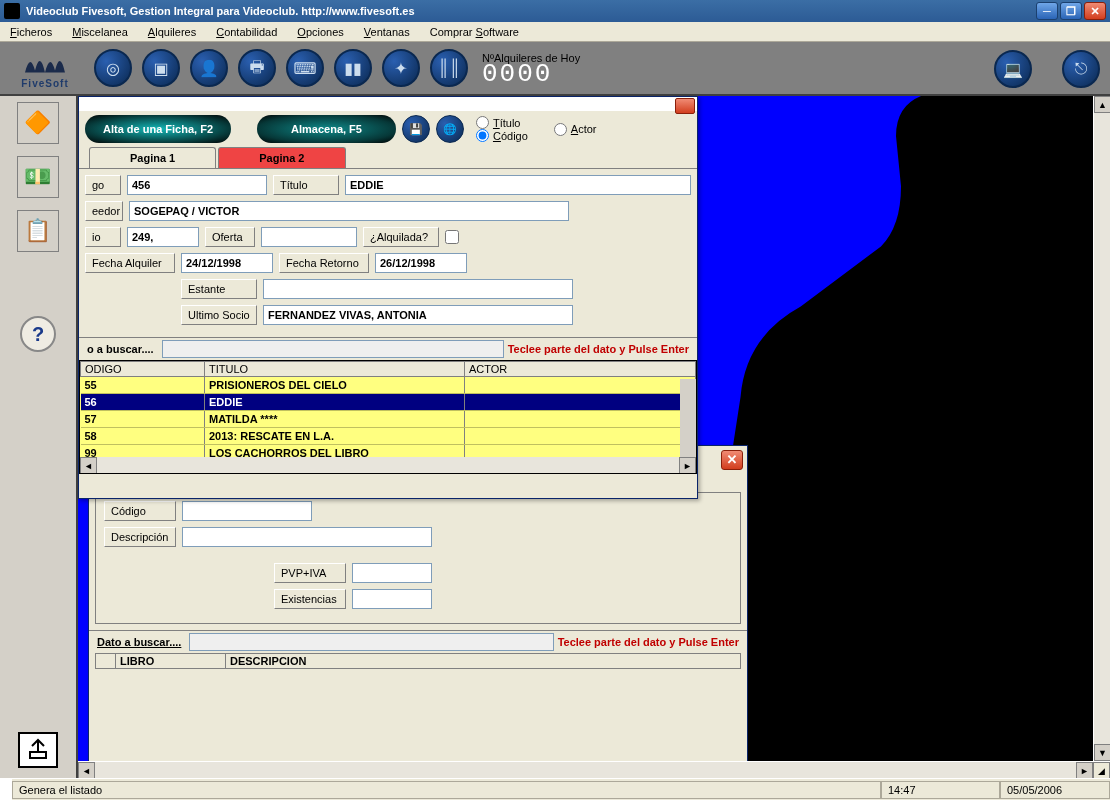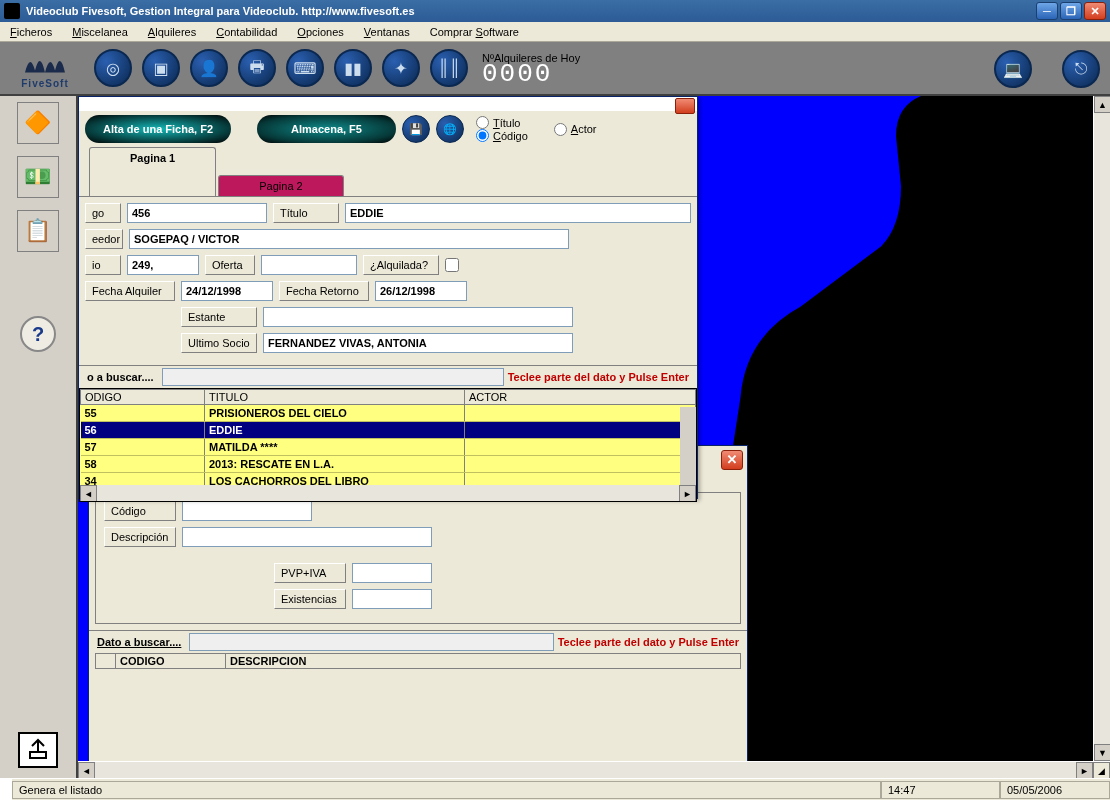--- a/index.html
+++ b/index.html
@@ -63,21 +63,21 @@
 .panelrow { display:flex; align-items:center; gap:6px; padding:4px 6px; }
 .pillbtn { height:28px; padding:0 18px; border-radius:14px; background: radial-gradient(ellipse at center, #0f8a8a 0%, #063838 70%, #000 100%); color:#fff; font-weight:bold; border:none; cursor:pointer; display:flex; align-items:center; }
 .smallround { width:28px; height:28px; border-radius:50%; background: radial-gradient(circle at 30% 30%, #2a5fb0, #0a2850); border:1px solid #0a2850; display:flex; align-items:center; justify-content:center; color:#cde; cursor:pointer; }
 .radiogroup { display:flex; flex-direction:column; gap:0; margin-left:6px; }
 .radioitem { display:flex; align-items:center; gap:4px; }
 .radioitem input { margin:0; }
 .radioitem label span.u { text-decoration: underline; }
 
 .tabs { display:flex; border-bottom:1px solid #808080; padding-left:10px; }
 .tab { padding:4px 40px; border:1px solid #808080; border-bottom:none; background:#ece9d8; margin-right:2px; border-radius:3px 3px 0 0; cursor:pointer; font-weight:bold; }
-.tab.inactive { background:#be185d; font-weight:normal;margin-top:28px; }
+.tab.inactive { background:#ef4444; font-weight:bold; }
 
 .formarea { padding:6px; }
 .frow { display:flex; align-items:center; gap:6px; margin-bottom:6px; }
 .flabel { background:#ece9d8; border:1px solid #808080; border-top-color:#fff; border-left-color:#fff; padding:2px 6px; height:20px; display:flex; align-items:center; }
 .finput { background:#fff; border:1px solid #7f9db9; height:20px; padding:1px 4px; font-weight:bold; }
 .fcheck { width:14px; height:14px; }
 
 .searchbar { display:flex; align-items:center; border-top:1px solid #808080; padding:2px 4px; font-weight:bold; }
 .searchbar .sblabel { padding:2px 4px; }
 .searchbar input { flex:1; border:1px solid #7f9db9; background:#efefef; height:18px; margin:0 4px; }
@@ -203,21 +203,21 @@
     <div class="searchbar">
       <span class="sblabel" style="text-decoration:underline">Dato a buscar....</span>
       <input style="">
       <span class="hint">Teclee parte del dato y Pulse Enter</span>
     </div>
     <div class="grid2">
       <table>
         <tbody>
             <tr>
               <th style="width:20px"></th>
-              <th style="width:110px">CODIGO</th>
+              <th style="width:110px">LIBRO</th>
               <th>DESCRIPCION</th>
             </tr>
       </tbody>
         </table>
     </div>
   </div>
 
   <div class="win win1">
     <div class="winhdr">
         <div class="whiteclose"></div>
@@ -310,21 +310,21 @@
                 <td>57</td>
                 <td>MATILDA ****</td>
                 <td></td>
               </tr>
               <tr>
                 <td>58</td>
                 <td>2013: RESCATE EN L.A.</td>
                 <td></td>
               </tr>
               <tr>
-                <td>34</td>
+                <td>99</td>
                 <td>LOS CACHORROS DEL LIBRO</td>
                 <td></td>
               </tr>
               <tr>
                 <td>6</td>
                 <td>DRAGON FIRE</td>
                 <td></td>
               </tr>
             </tbody>
       </table>

